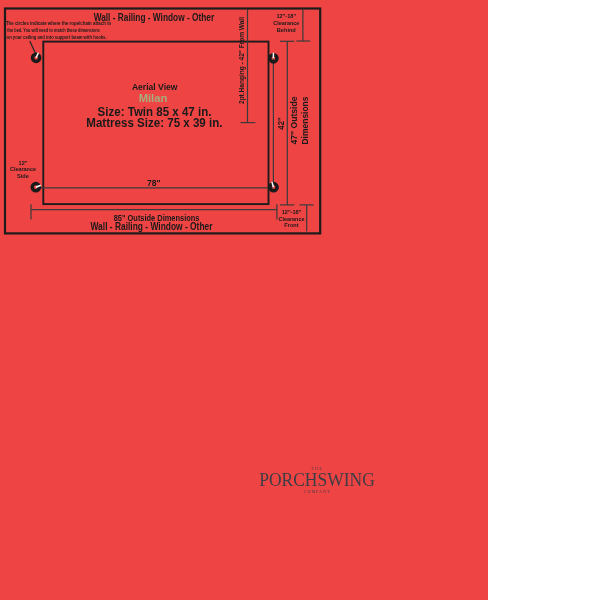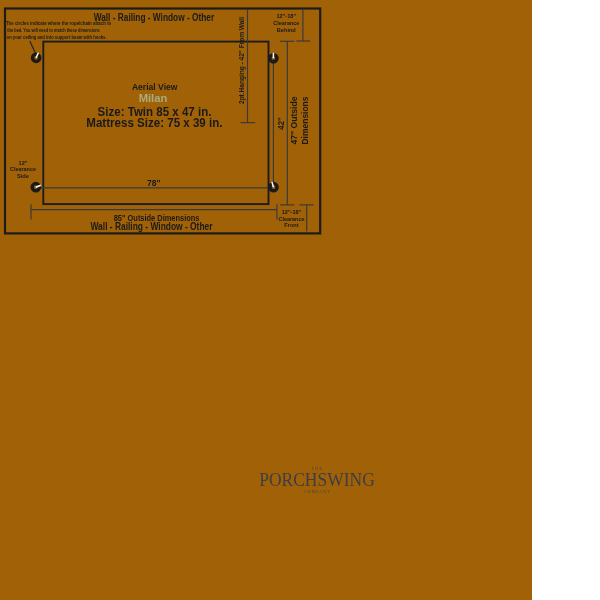--- a/index.html
+++ b/index.html
@@ -1,16 +1,16 @@
 <!DOCTYPE html>
 <html><head>
 <meta charset="utf-8">
 <style>
   html,body{margin:0;padding:0;background:#ffffff;}
-  .page{position:relative;width:532px;height:600px;background:#a16207;overflow:hidden;}
+  .page{position:relative;width:488px;height:600px;background:#ef4444;overflow:hidden;}
   text{font-family:"Liberation Sans",sans-serif;font-weight:bold;fill:#1a1a1a;}
   text.lg{font-family:"Liberation Serif",serif;font-weight:normal;fill:#3d3d46;}
 </style>
 </head>
 <body>
 <div class="page">
 <svg width="600" height="600" viewBox="0 0 600 600" xmlns="http://www.w3.org/2000/svg">
 
   <rect x="5.0" y="8.5" width="315.2" height="224.9" fill="none" stroke="#1c1c1c" stroke-width="2.2"></rect>
 

